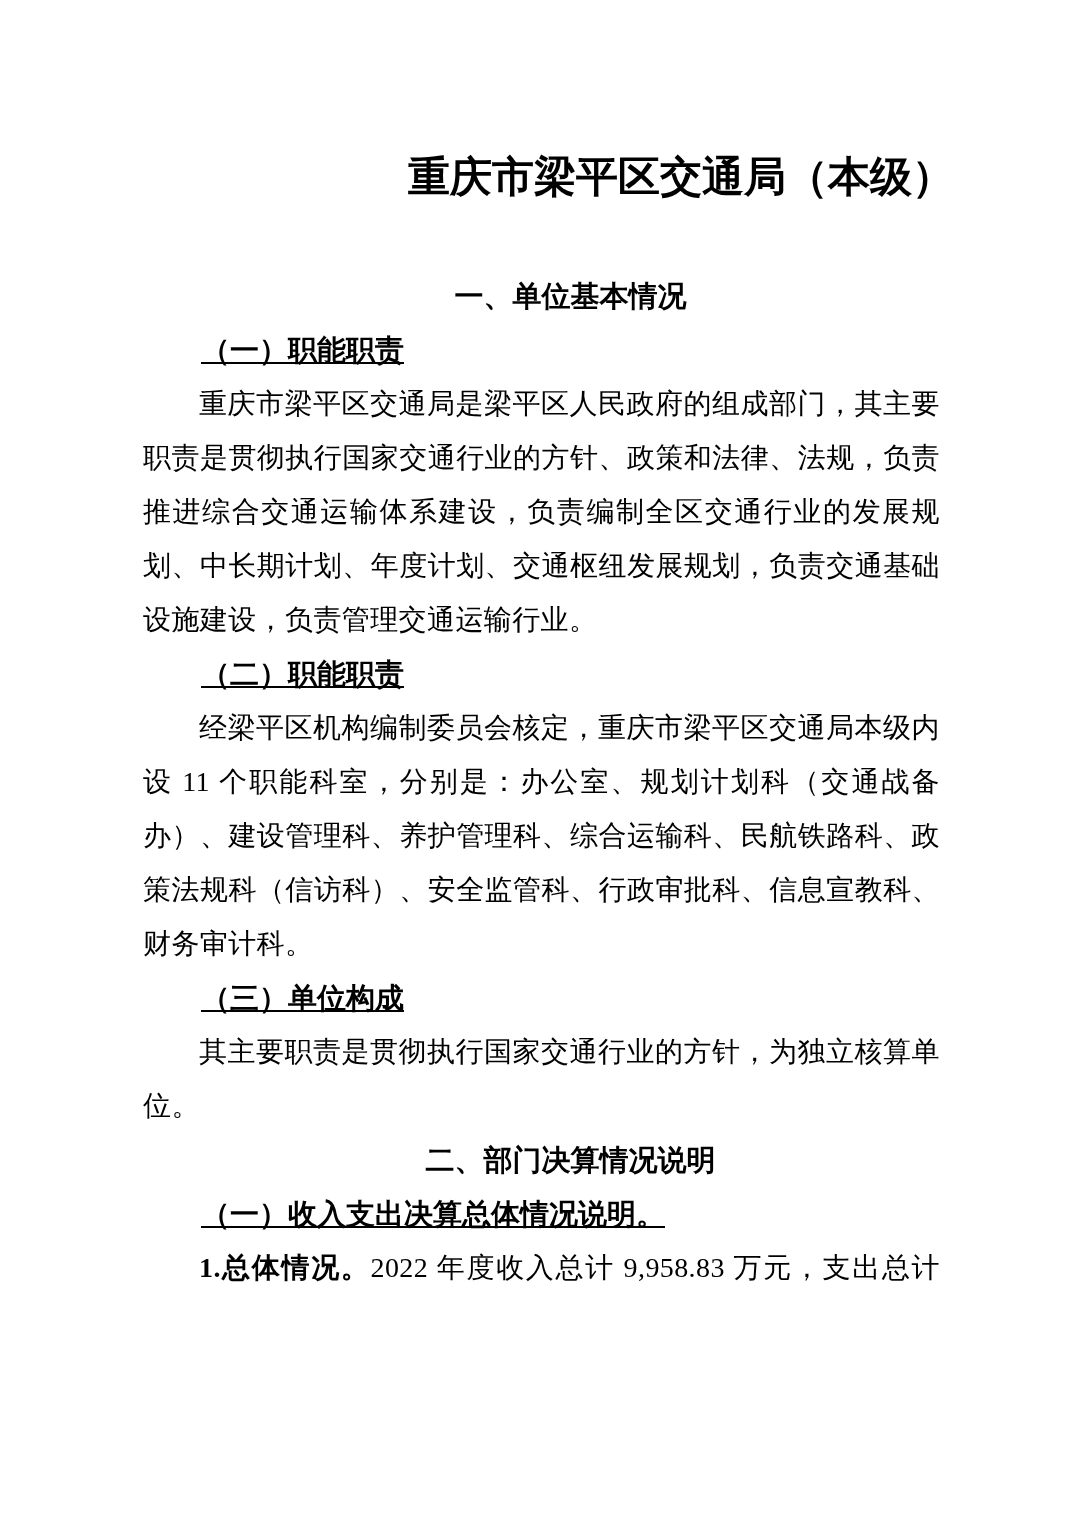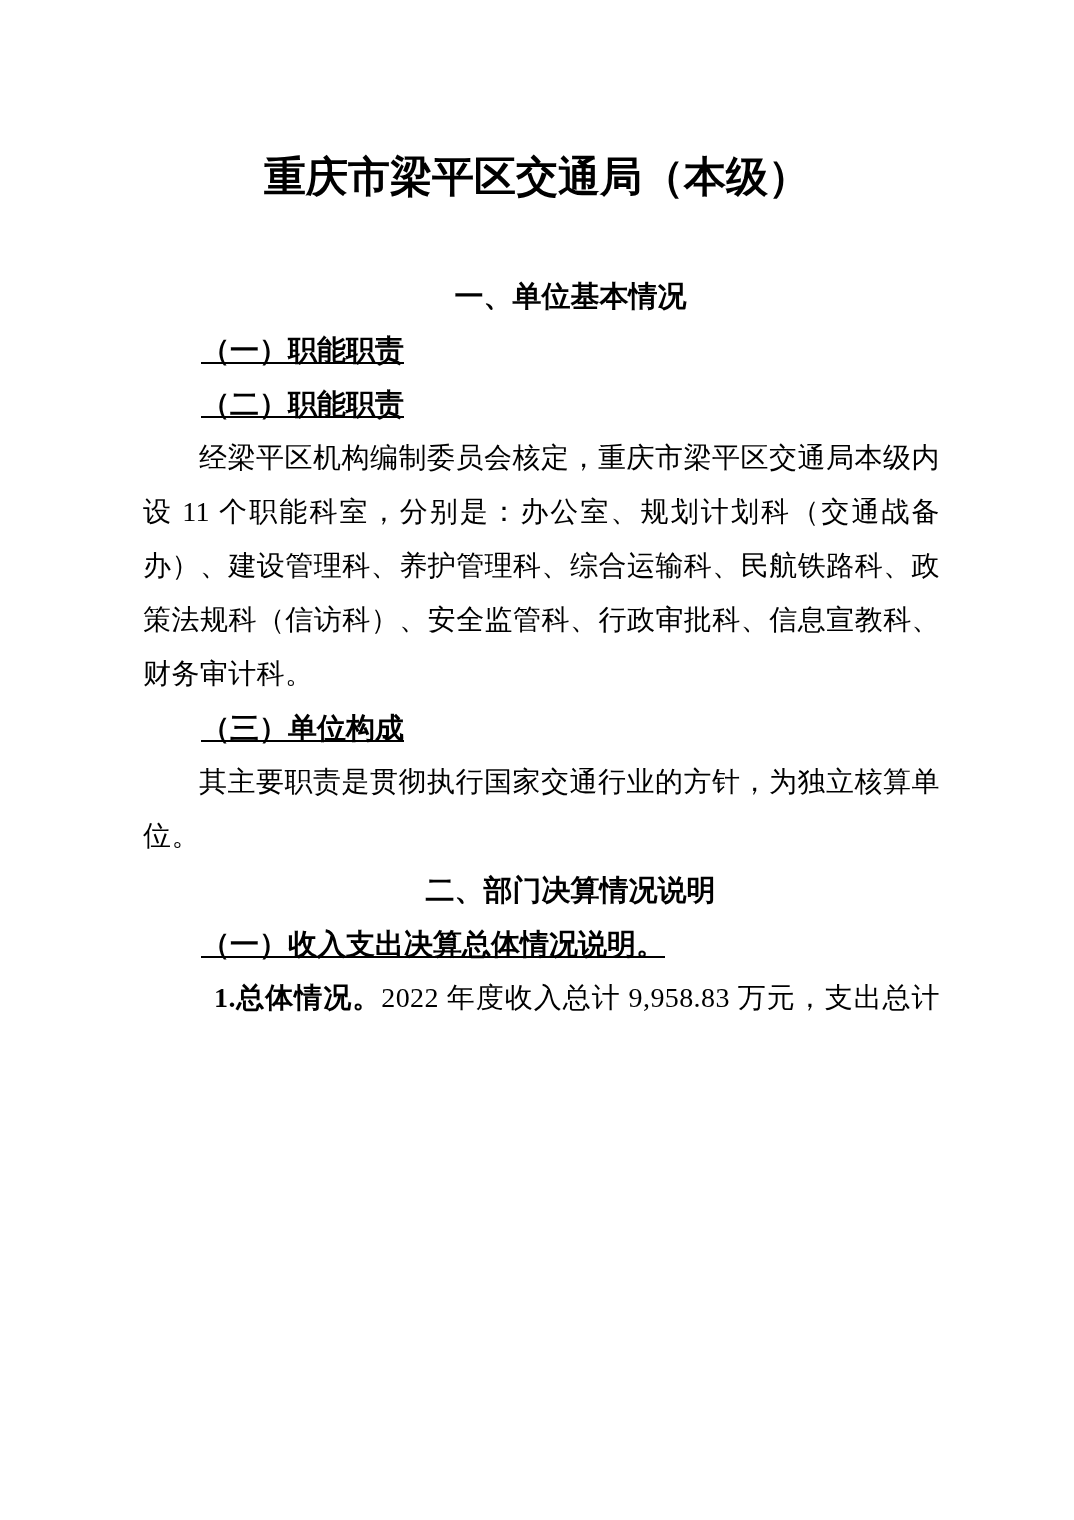--- a/index.html
+++ b/index.html
@@ -20,20 +20,21 @@
     margin: 148px 120px 64px 120px;
     text-align: center;
     font-weight: 700;
     font-size: 42px;
     line-height: 57px;
     font-family: "DejaVu Serif", "Liberation Serif", serif;
   }
   .doc-title .title-line {
     display: block;
     white-space: nowrap;
+    text-align: right;
   }
   .content {
     margin: 0 134px 0 143px;
     font-size: 28px;
     line-height: 54px;
     letter-spacing: 0.4px;
     text-align: justify;
   }
   .sec-heading {
     margin: 0;
@@ -58,38 +59,38 @@
   }
   .body-para {
     margin: 0;
     text-indent: 2em;
   }
   .force-justify {
     text-align-last: justify;
   }
   .lead-bold {
     font-weight: 700;
-    margin-left: 15px;
   }
 </style>
 </head>
 <body>
 
 <div class="page">
 
   <h1 class="doc-title">
     <span class="title-line">重庆市梁平区交通局（本级）</span>
   </h1>
 
   <div class="content">
 
     <h2 class="sec-heading">一、单位基本情况</h2>
 
     <h3 class="sub-heading">（一）职能职责</h3>
 
+    <p class="body-para">重庆市梁平区交通局是梁平区人民政府的组成部门，其主要职责是贯彻执行国家交通行业的方针、政策和法律、法规，负责推进综合交通运输体系建设，负责编制全区交通行业的发展规划、中长期计划、年度计划、交通枢纽发展规划，负责交通基础设施建设，负责管理交通运输行业。</p>
 
     <h3 class="sub-heading">（二）职能职责</h3>
 
     <p class="body-para">经梁平区机构编制委员会核定，重庆市梁平区交通局本级内设 11 个职能科室，分别是：办公室、规划计划科（交通战备办）、建设管理科、养护管理科、综合运输科、民航铁路科、政策法规科（信访科）、安全监管科、行政审批科、信息宣教科、财务审计科。</p>
 
     <h3 class="sub-heading">（三）单位构成</h3>
 
     <p class="body-para">其主要职责是贯彻执行国家交通行业的方针，为独立核算单位。</p>
 
     <h2 class="sec-heading">二、部门决算情况说明</h2>

